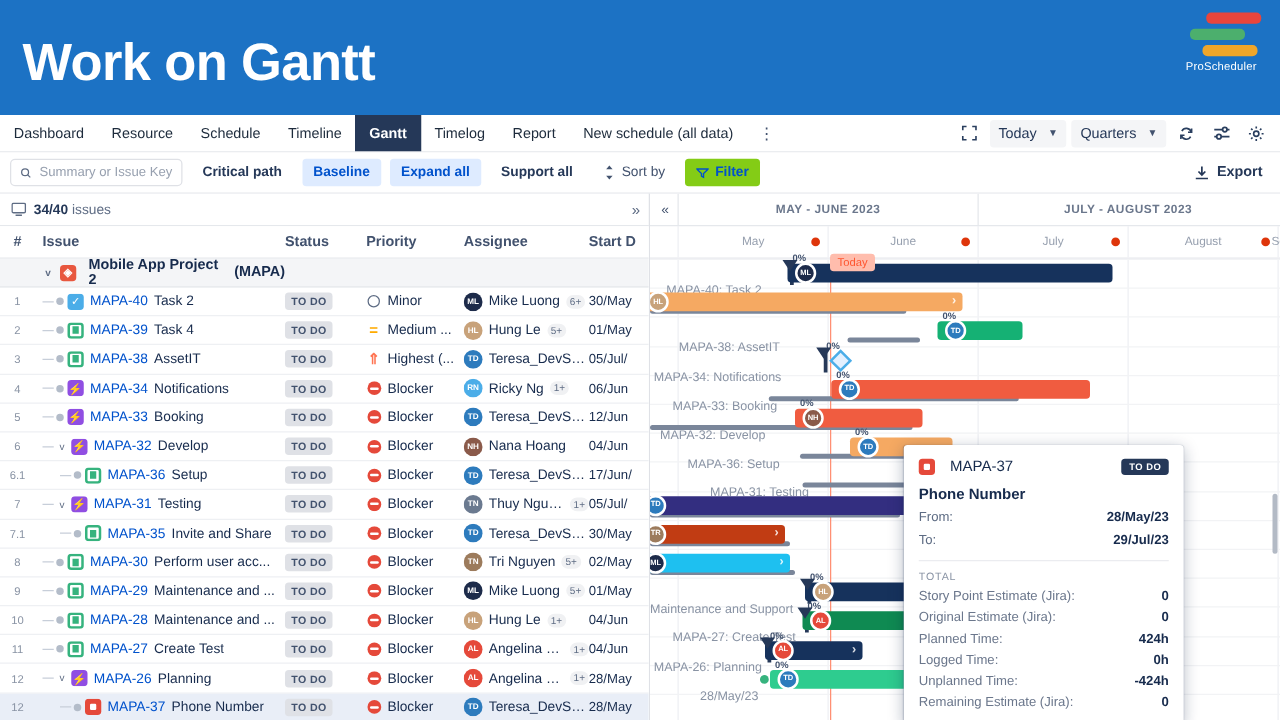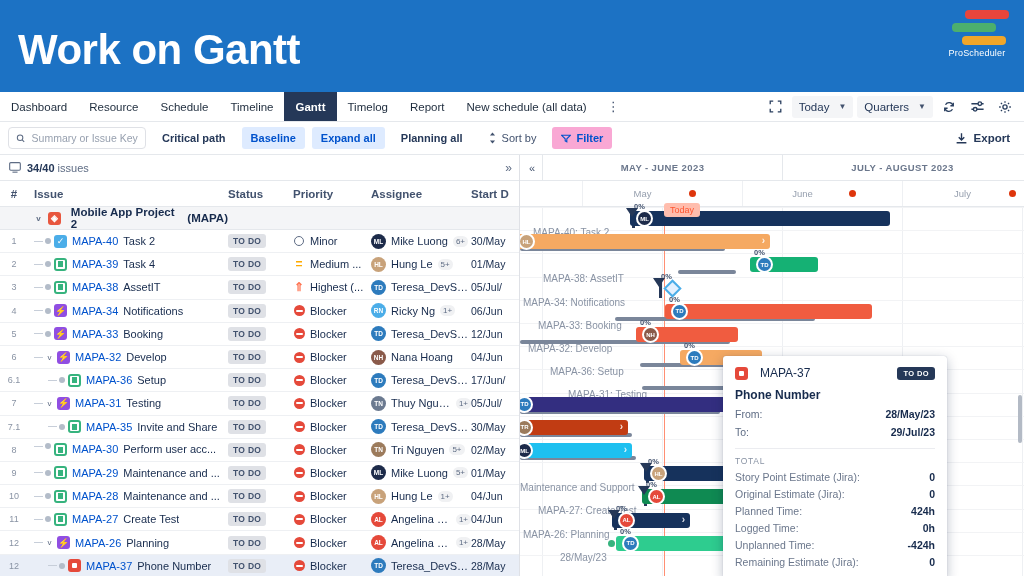--- a/index.html
+++ b/index.html
@@ -81,21 +81,21 @@
   .search-box input::placeholder { color: #97a0af; }
   .tb-btn {
     height: 22px; display: flex; align-items: center; gap: 5px;
     padding: 0 9px; margin-left: 7px; border-radius: 3px;
     font-size: 11px; font-weight: 700; color: #253858; cursor: pointer;
     white-space: nowrap;
   }
   .tb-btn.plain { color: #253858; }
   .tb-btn.tinted { background: #deebff; color: #0052cc; }
   .tb-btn.soft { color: #42526e; font-weight: 400; }
-  .tb-btn.filter { background: #f9a8d4; color: #0052cc; }
+  .tb-btn.filter { background: #84cc16; color: #0052cc; }
   .export-btn {
     margin-left: auto; display: flex; align-items: center; gap: 6px;
     font-size: 11.5px; font-weight: 700; color: #253858; cursor: pointer;
     padding-right: 6px;
   }
 
   
   .countbar {
     position: absolute; left: 0; top: 155px; width: 519px; height: 26px;
     background: #fff; border-bottom: 1px solid #e5e8ec;
@@ -208,21 +208,21 @@
   }
   .g-collapse {
     width: 22px; text-align: center; font-size: 11px; color: #42526e;
     letter-spacing: -2px; cursor: pointer; flex: none;
   }
   .q-cell {
     text-align: center; font-size: 9.5px; font-weight: 700; color: #6b778c;
     letter-spacing: .4px; height: 26px; line-height: 26px;
     border-left: 1px solid #e5e8ec;
   }
-  .g-head2 { display: flex; height: 26px; border-bottom: 1px solid #e5e8ec; gap: 40px; }
+  .g-head2 { display: flex; height: 26px; border-bottom: 1px solid #e5e8ec; }
   .m-cell {
     position: relative; font-size: 9.5px; color: #97a0af;
     display: flex; align-items: center; justify-content: center;
     border-left: 1px solid #eef0f3;
   }
   .m-dot {
     position: absolute; right: 6px; top: 9px;
     width: 7px; height: 7px; border-radius: 50%; background: #de350b;
   }
   .g-body { position: relative; height: 369px; }
@@ -384,21 +384,21 @@
     <div class="search-box">
       <svg width="11" height="11" viewBox="0 0 16 16" fill="none" stroke="#5e6c84" stroke-width="1.7">
         <circle cx="6.8" cy="6.8" r="4.6"></circle>
           <path d="M10.3 10.3l3.4 3.4"></path>
       </svg>
       <input type="text" placeholder="Summary or Issue Key" style="">
     </div>
     <div class="tb-btn plain">Critical path</div>
     <div class="tb-btn tinted">Baseline</div>
     <div class="tb-btn tinted">Expand all</div>
-    <div class="tb-btn plain">Planning all</div>
+    <div class="tb-btn plain">Support all</div>
     <div class="tb-btn soft">
       <svg width="9" height="12" viewBox="0 0 10 14">
         <path d="M5 0.5L8 4H2z" fill="#42526e"></path>
           <path d="M5 13.5L2 10h6z" fill="#42526e"></path>
       </svg>
       <span>Sort by</span>
     </div>
     <div class="tb-btn filter">
       <svg width="10" height="9" viewBox="0 0 12 10">
         <path d="M0.5 1h11L7 5.3V9L5 7.8V5.3z" fill="none" stroke="#0052cc" stroke-width="1.3"></path>
@@ -703,21 +703,21 @@
           <div class="c-asgn">
             <span class="asgn">
               <span class="av" style="background:#2d7bbd">TD</span>
               <span class="aname">Teresa_DevSa...</span>
             </span>
           </div>
           <div class="c-date"><span class="dt">30/May</span></div>
         </div>
         <div class="trow">
           <div class="c-num rownum">8</div>
-          <div class="c-issue" style="display:flex;align-items:flex-start;overflow:hidden">
+          <div class="c-issue" style="display:flex;align-items:center;overflow:hidden">
             <span class="tree">
               <span class="tline"></span>
               <span class="tdot"></span>
             </span>
             <span class="itype it-story">
               <span class="st-sq"></span>
             </span>
             <span class="ikey">MAPA-30</span>
             <span class="isum">Perform user acc...</span>
           </div>

